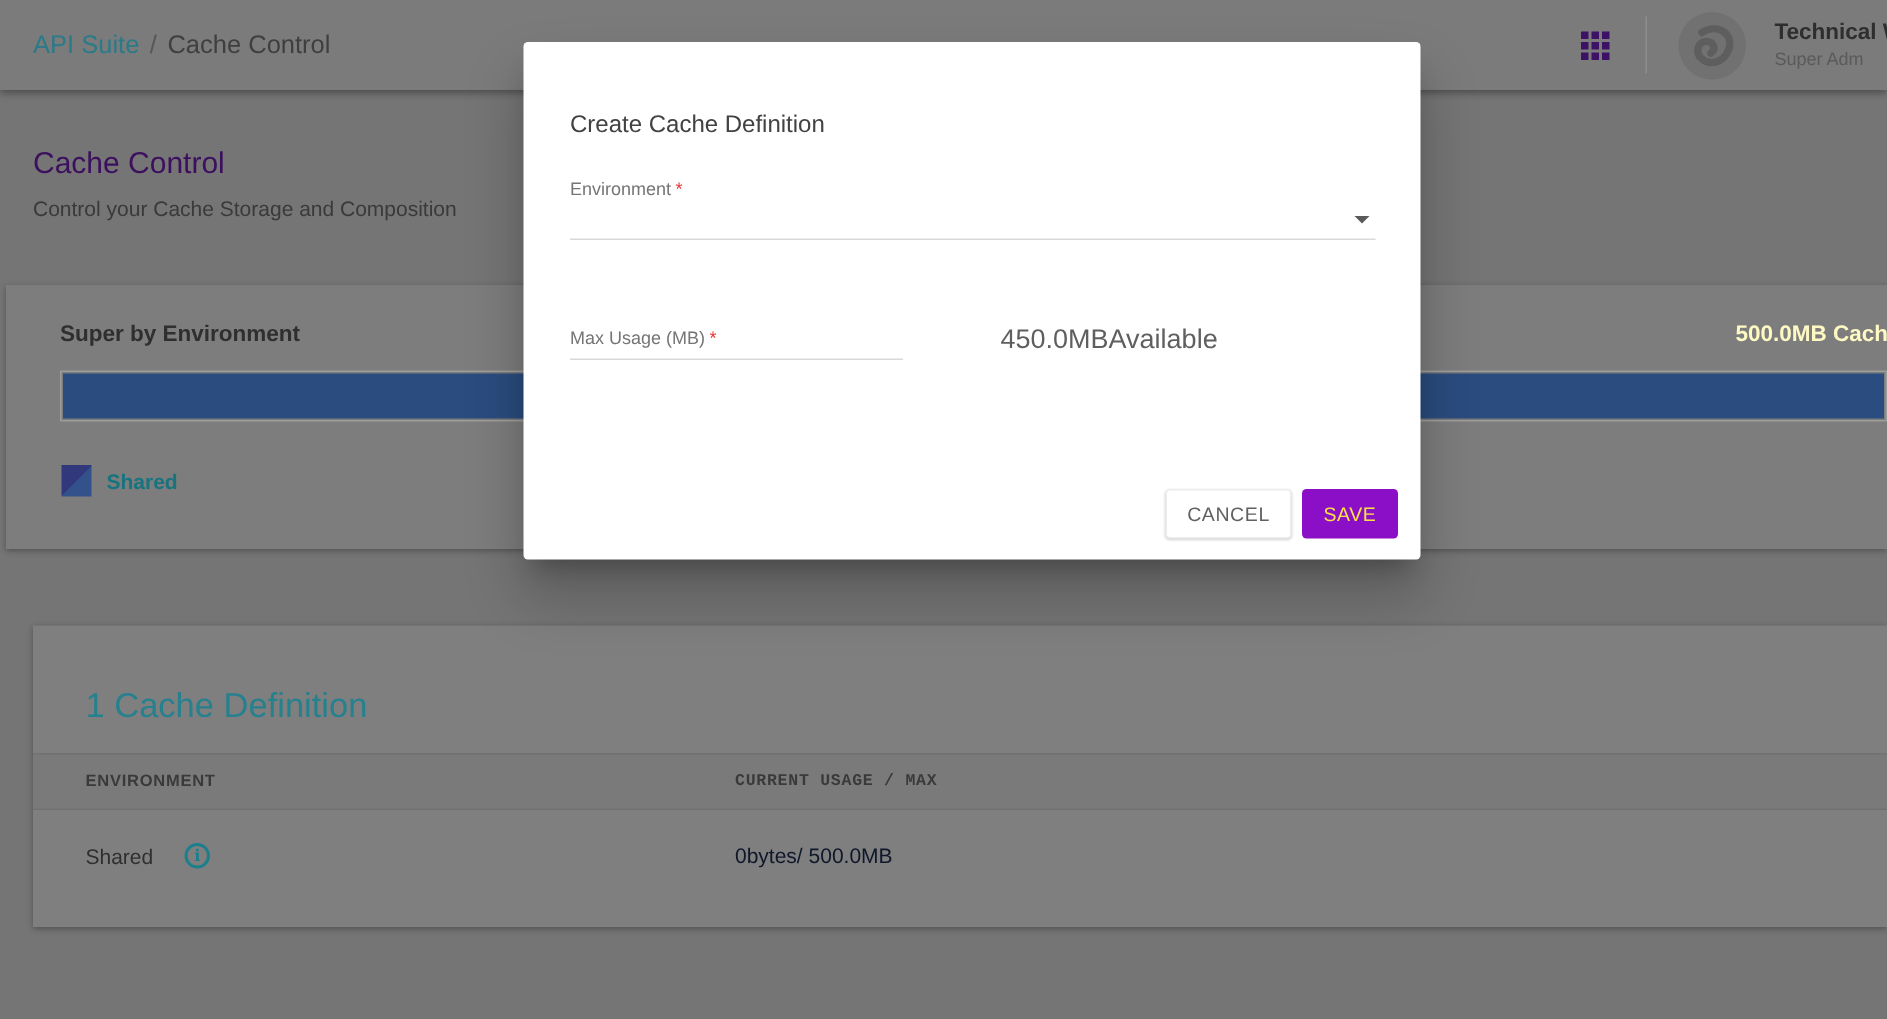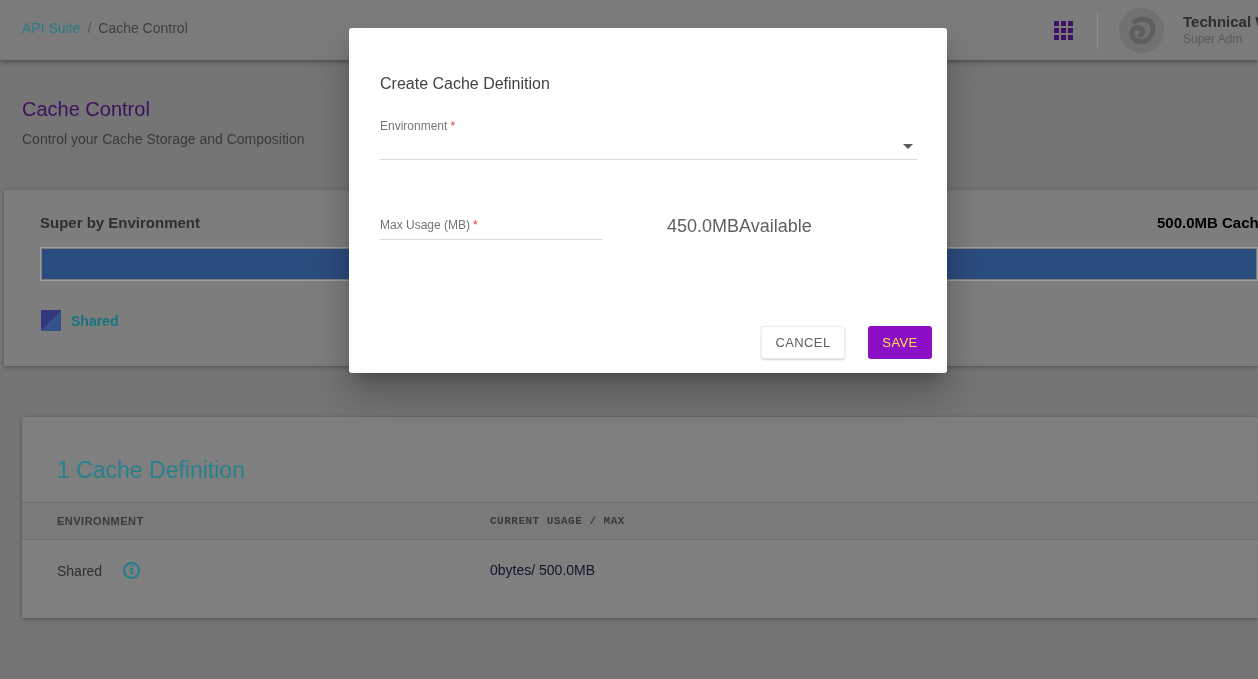--- a/index.html
+++ b/index.html
@@ -3,42 +3,42 @@
 <meta charset="utf-8">
 <style>
   * { margin:0; padding:0; box-sizing:border-box; }
   html,body { width:1258px; height:679px; overflow:hidden;
     font-family:"Liberation Sans","DejaVu Sans",sans-serif; }
   body { position:relative; background:#757575; }
 
   
   .header { position:absolute; left:0; top:0; width:1258px; height:60px;
     background:#7b7b7b; box-shadow:0 2px 5px rgba(0,0,0,.35); z-index:2; }
-  .breadcrumb { position:absolute; left:22px; top:20px; font-size:14px; color:#3f3f3f; }
+  .breadcrumb { position:absolute; left:22px; top:20px; font-size:17px; color:#3f3f3f; }
   .breadcrumb a { color:#2a7a88; text-decoration:none; cursor:pointer; }
   .breadcrumb .sep { color:#565656; margin:0 7px; }
 
   .hdr-right { position:absolute; right:0; top:0; height:60px; display:flex; align-items:center; }
   .grid-icon { width:19px; height:19px; display:grid; grid-template-columns:repeat(3,5px);
     grid-template-rows:repeat(3,5px); gap:2px; cursor:pointer; margin-right:24px; }
   .grid-icon span { background:#3d1266; }
   .hdr-divider { width:1px; height:38px; background:#8d8d8d; margin-right:20px; }
   .logo { width:47px; height:47px; margin-right:18px; flex:none; }
   .user-block { width:75px; line-height:1.25; flex:none; }
   .user-name { font-size:15px; font-weight:bold; color:#2e2e2e; white-space:nowrap; }
   .user-role { font-size:12px; color:#5a5a5a; white-space:nowrap; }
 
   .page-title { position:absolute; left:22px; top:98px; font-size:20px; color:#3c105e; }
   .page-subtitle { position:absolute; left:22px; top:131px; font-size:14px; color:#3a3a3a; }
 
   .card1 { position:absolute; left:4px; top:190px; width:1254px; height:176px;
     background:#7d7d7d; box-shadow:0 1px 4px rgba(0,0,0,.3); }
   .card1-heading { position:absolute; left:36px; top:24px; font-size:15px; font-weight:bold; color:#2f2f2f; }
   .card1-capacity { position:absolute; left:1153px; top:24px; font-size:15px; font-weight:bold;
-    color:#000000; white-space:nowrap; }
+    color:#fef9c3; white-space:nowrap; }
   .bar-track { position:absolute; left:36px; top:57px; width:1218px; height:34px;
     border:1px solid #9d9d9d; background:#7d7d7d; padding:1px; }
   .bar-segment { height:100%; background:#2a4c7e; }
   .legend { position:absolute; left:37px; top:120px; display:flex; align-items:center; cursor:pointer; }
   .legend-swatch { width:20px; height:21px;
     background:linear-gradient(135deg,#31397c 0 50%,#33518a 50% 100%); }
   .legend-label { margin-left:10px; font-size:14px; font-weight:bold; color:#15747f; }
 
   .card2 { position:absolute; left:22px; top:417px; width:1236px; height:201px;
     background:#7f7f7f; box-shadow:0 1px 4px rgba(0,0,0,.3); }
@@ -64,21 +64,21 @@
   .req { color:#e53935; margin-left:3px; }
   .lbl-env { left:31px; top:91px; }
   .select-box { position:absolute; left:31px; top:103px; width:537px; height:29px;
     border-bottom:1px solid #d9d9d9; cursor:pointer; }
   .select-arrow { position:absolute; right:4px; top:13px; width:0; height:0;
     border-left:5px solid transparent; border-right:5px solid transparent; border-top:5px solid #5a5a5a; }
   .lbl-max { left:31px; top:190px; }
   .input-max { position:absolute; left:31px; top:202px; width:222px; height:10px; border:none;
     border-bottom:1px solid #d9d9d9; outline:none; font-size:14px; color:#424242; background:transparent; }
   .available { position:absolute; left:318px; top:188px; font-size:18px; color:#5f5f5f; }
-  .btn-row { position:absolute; right:15px; bottom:14px; display:flex; gap:23px; }
+  .btn-row { position:absolute; right:15px; bottom:14px; display:flex; gap:7px; }
   .btn { height:33px; border-radius:3px; font-size:13px; letter-spacing:.4px; cursor:pointer;
     font-family:"Liberation Sans","DejaVu Sans",sans-serif; }
   .btn-cancel { width:84px; background:#fff; color:#616161; border:1px solid #ececec;
     box-shadow:0 1px 2px rgba(0,0,0,.18); }
   .btn-save { width:64px; background:#8c0fc8; color:#fde047; border:none; }
 </style>
 </head>
 <body>
 
 <div class="header">

